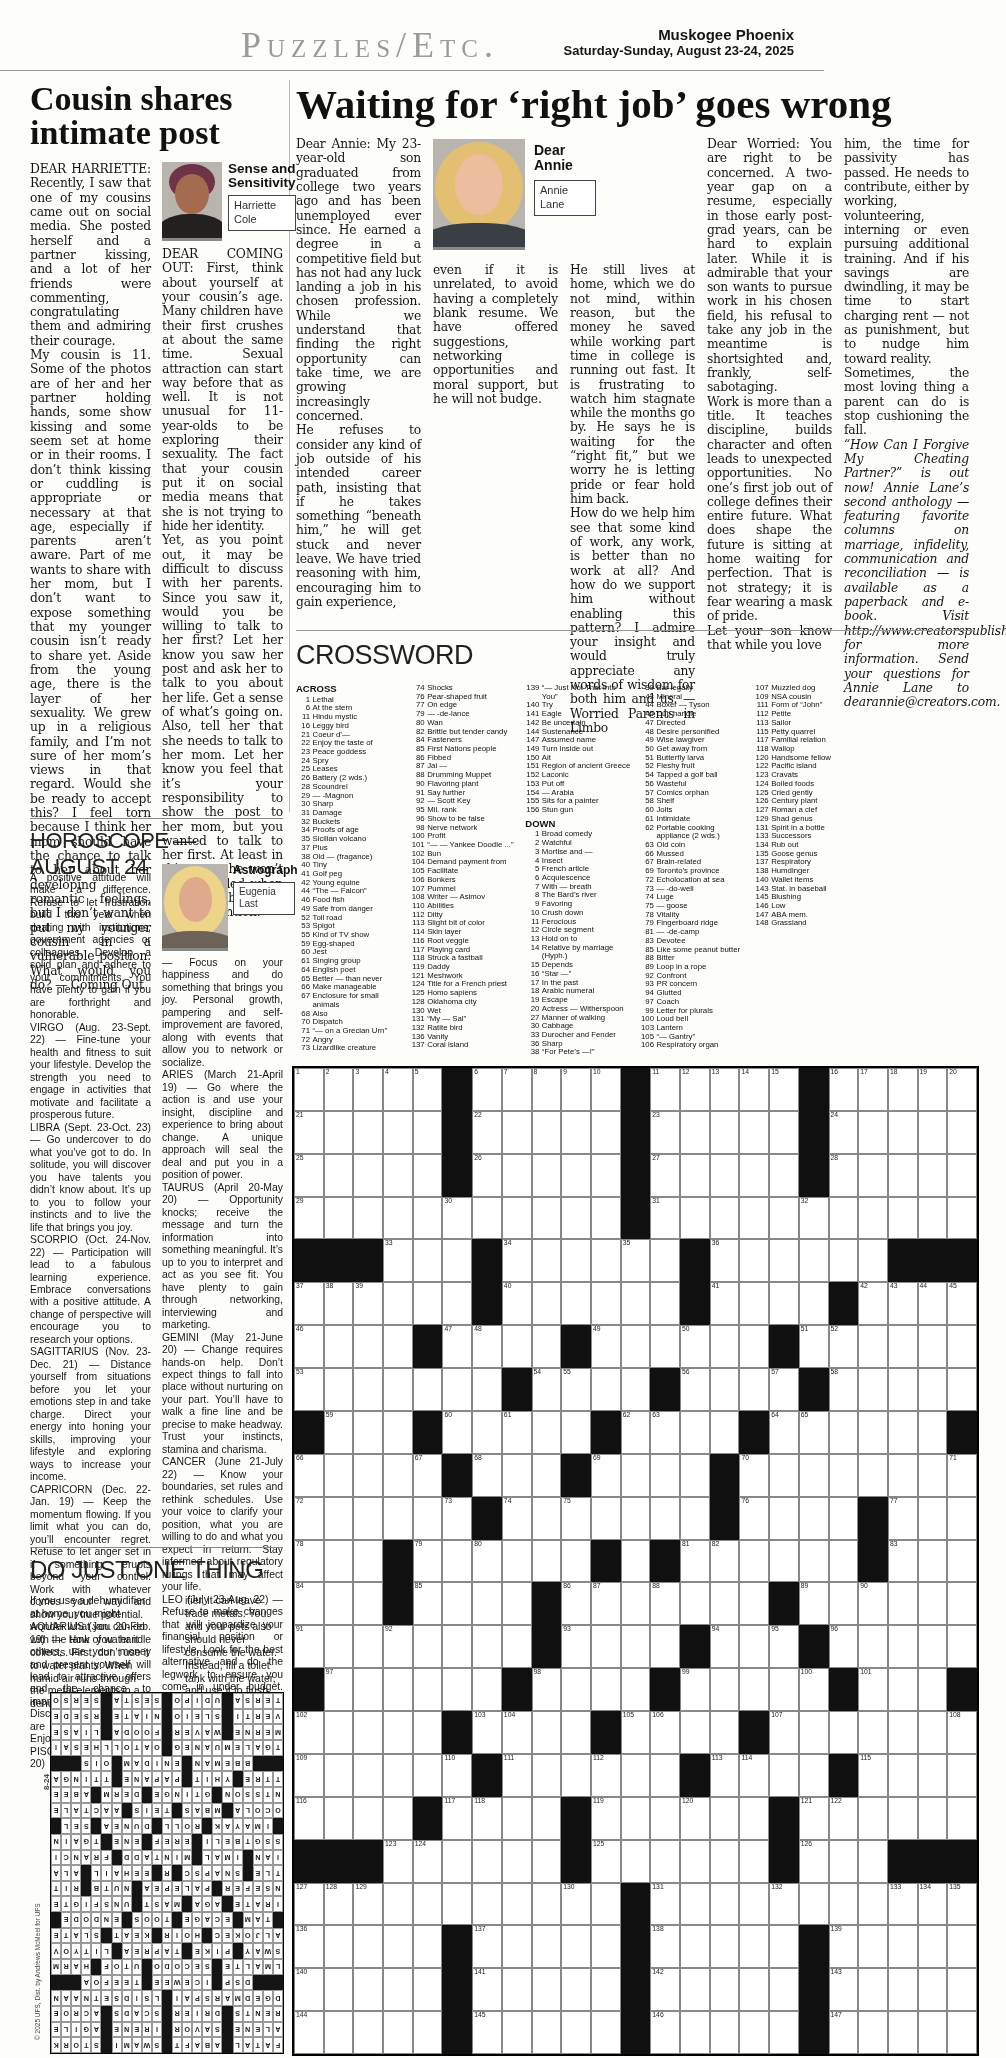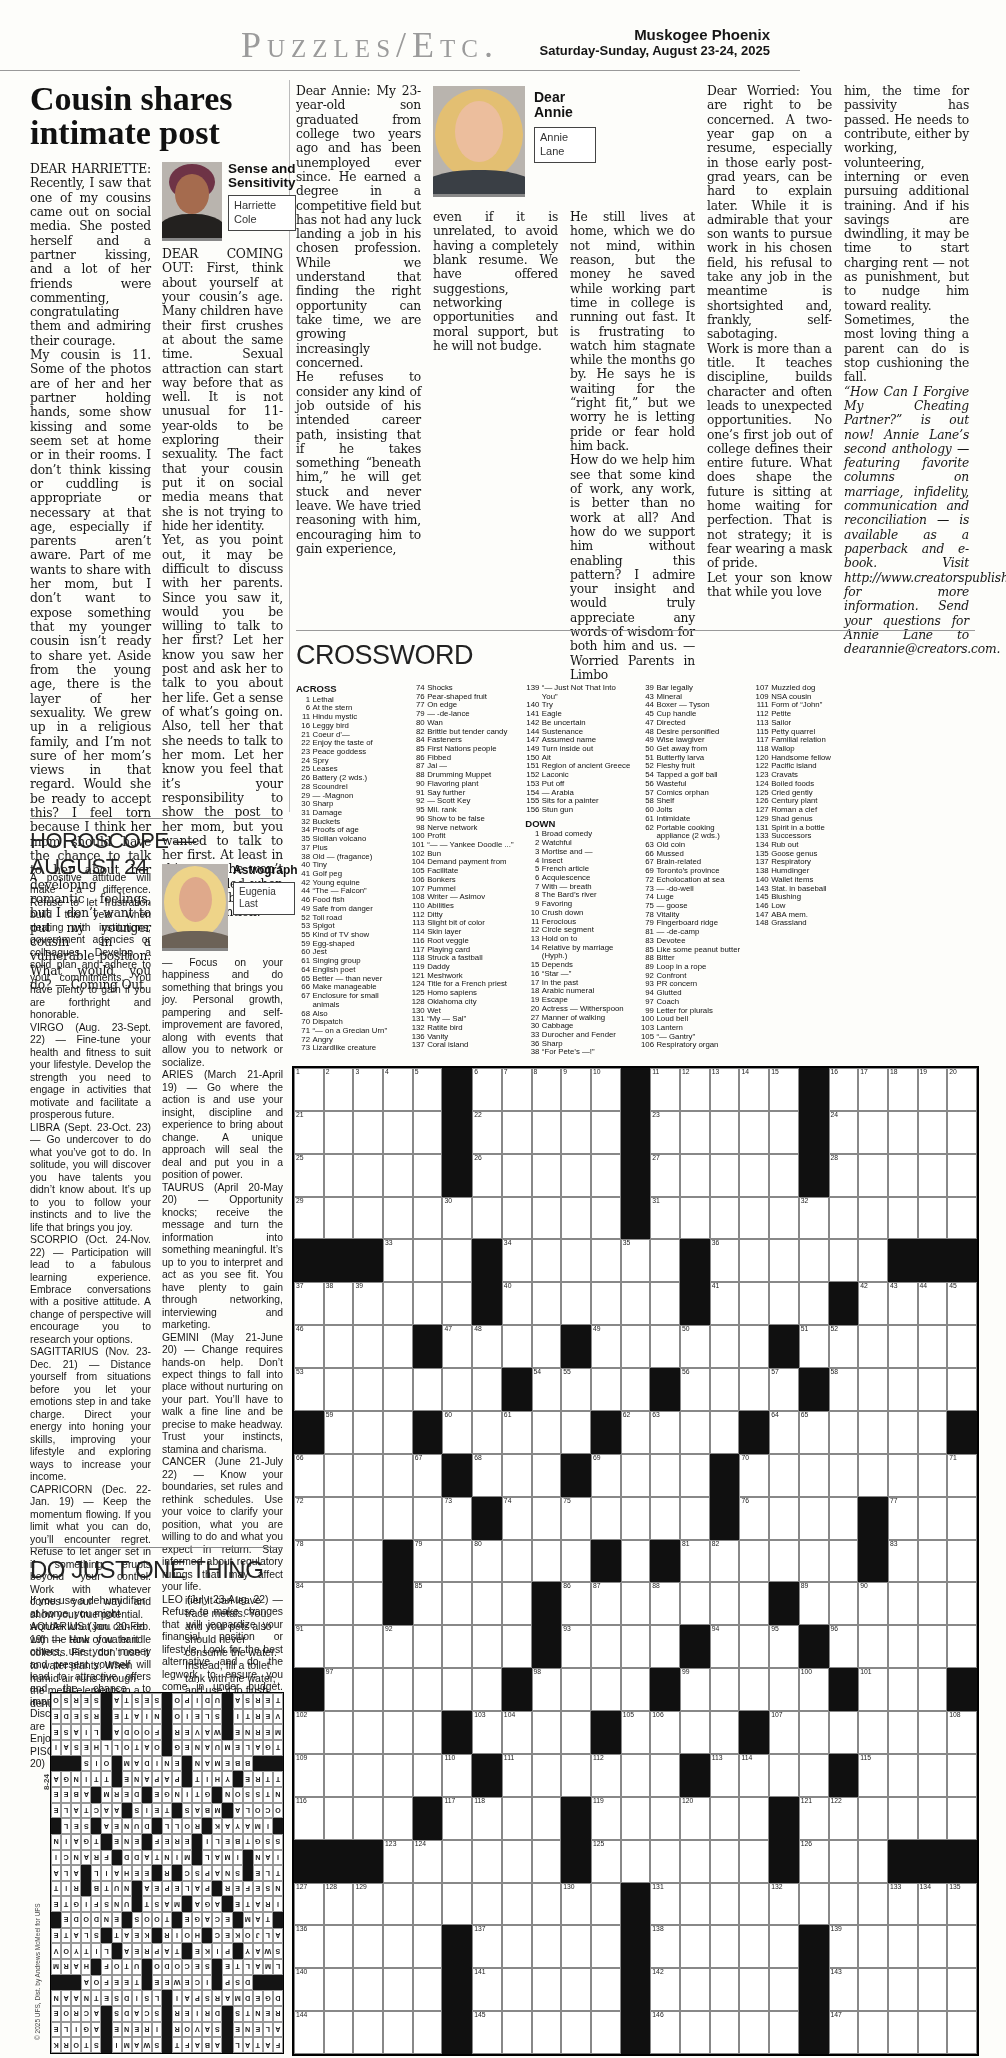--- a/index.html
+++ b/index.html
@@ -1,20 +1,20 @@
 <!DOCTYPE html>
 <html><head>
 <meta charset="utf-8">
 <style>
   html,body{margin:0;padding:0;background:#e9e7e2;}
   body{width:1006px;height:2058px;position:relative;background:#fdfdfa;color:#161616;
        font-family:"Liberation Serif",serif;-webkit-font-smoothing:antialiased;overflow:hidden;}
   .abs{position:absolute;}
   
-  #masthead{left:0;top:0;width:800px;height:70px;border-bottom:1px solid #999;}
+  #masthead{left:0;top:0;width:800px;height:70px;border-bottom:1px solid #999;padding-left:24px;}
   #section-title{left:0;top:24px;width:740px;text-align:center;color:#9b9b9b;
       font-family:"Liberation Serif",serif;font-size:36px;letter-spacing:6px;font-variant:small-caps;}
   #paper-block{right:30px;top:26px;text-align:right;font-family:"Liberation Sans",sans-serif;}
   #paper-name{font-size:15px;font-weight:bold;}
   #paper-date{font-size:13px;font-weight:bold;}
   
   .hrule{background:#1a1a1a;height:1px;}
   .vrule{background:#bbb;width:1px;}
   
   .headline{font-family:"Liberation Serif",serif;font-weight:bold;color:#111;line-height:1.0;}
@@ -97,20 +97,21 @@
 Cole</div>
         </div>
       </div>
       <div class="bodytext">DEAR COMING OUT: First, think about yourself at your cousin’s age. Many children have their first crushes at about the same time. Sexual attraction can start way before that as well. It is not unusual for 11-year-olds to be exploring their sexuality. The fact that your cousin put it on social media means that she is not trying to hide her identity.
   Yet, as you point out, it may be difficult to discuss with her parents. Since you saw it, would you be willing to talk to her first? Let her know you saw her post and ask her to talk to you about her life. Get a sense of what’s going on. Also, tell her that she needs to talk to her mom. Let her know you feel that it’s your responsibility to show the post to her mom, but you wanted to talk to her first. At least in this way, she won’t be blindsided when her mom brings it to her attention.</div>
     </div>
   </div>
 </div>
 
 <div class="abs" style="left:296px;top:84px;width:679px;">
+  <div class="headline" style="font-size:41px;margin-bottom:12px;">Waiting for ‘right job’ goes wrong</div>
   <div style="position:relative;width:679px;height:470px;">
     <div class="abs bodytext" style="left:0;top:0;width:125px;">Dear Annie: My 23-year-old son graduated from college two years ago and has been unemployed ever since. He earned a degree in a competitive field but has not had any luck landing a job in his chosen profession. While we understand that finding the right opportunity can take time, we are growing increasingly concerned.
   He refuses to consider any kind of job outside of his intended career path, insisting that if he takes something “beneath him,” he will get stuck and never leave. We have tried reasoning with him, encouraging him to gain experience,</div>
     <div class="abs bodytext" style="left:137px;top:126px;width:125px;">even if it is unrelated, to avoid having a completely blank resume. We have offered suggestions, networking opportunities and moral support, but he will not budge.</div>
     <div class="abs bodytext" style="left:274px;top:126px;width:125px;">He still lives at home, which we do not mind, within reason, but the money he saved while working part time in college is running out fast. It is frustrating to watch him stagnate while the months go by. He says he is waiting for the “right fit,” but we worry he is letting pride or fear hold him back.
   How do we help him see that some kind of work, any work, is better than no work at all? And how do we support him without enabling this pattern? I admire your insight and would truly appreciate any words of wisdom for both him and us. — Worried Parents in Limbo</div>
     <div class="abs bodytext" style="left:411px;top:0;width:125px;">Dear Worried: You are right to be concerned. A two-year gap on a resume, especially in those early post-grad years, can be hard to explain later. While it is admirable that your son wants to pursue work in his chosen field, his refusal to take any job in the meantime is shortsighted and, frankly, self-sabotaging.
   Work is more than a title. It teaches discipline, builds character and often leads to unexpected opportunities. No one’s first job out of college defines their entire future. What does shape the future is sitting at home waiting for perfection. That is not strategy; it is fear wearing a mask of pride.
   Let your son know that while you love</div>
     <div class="abs" style="left:548px;top:0;width:125px;">

